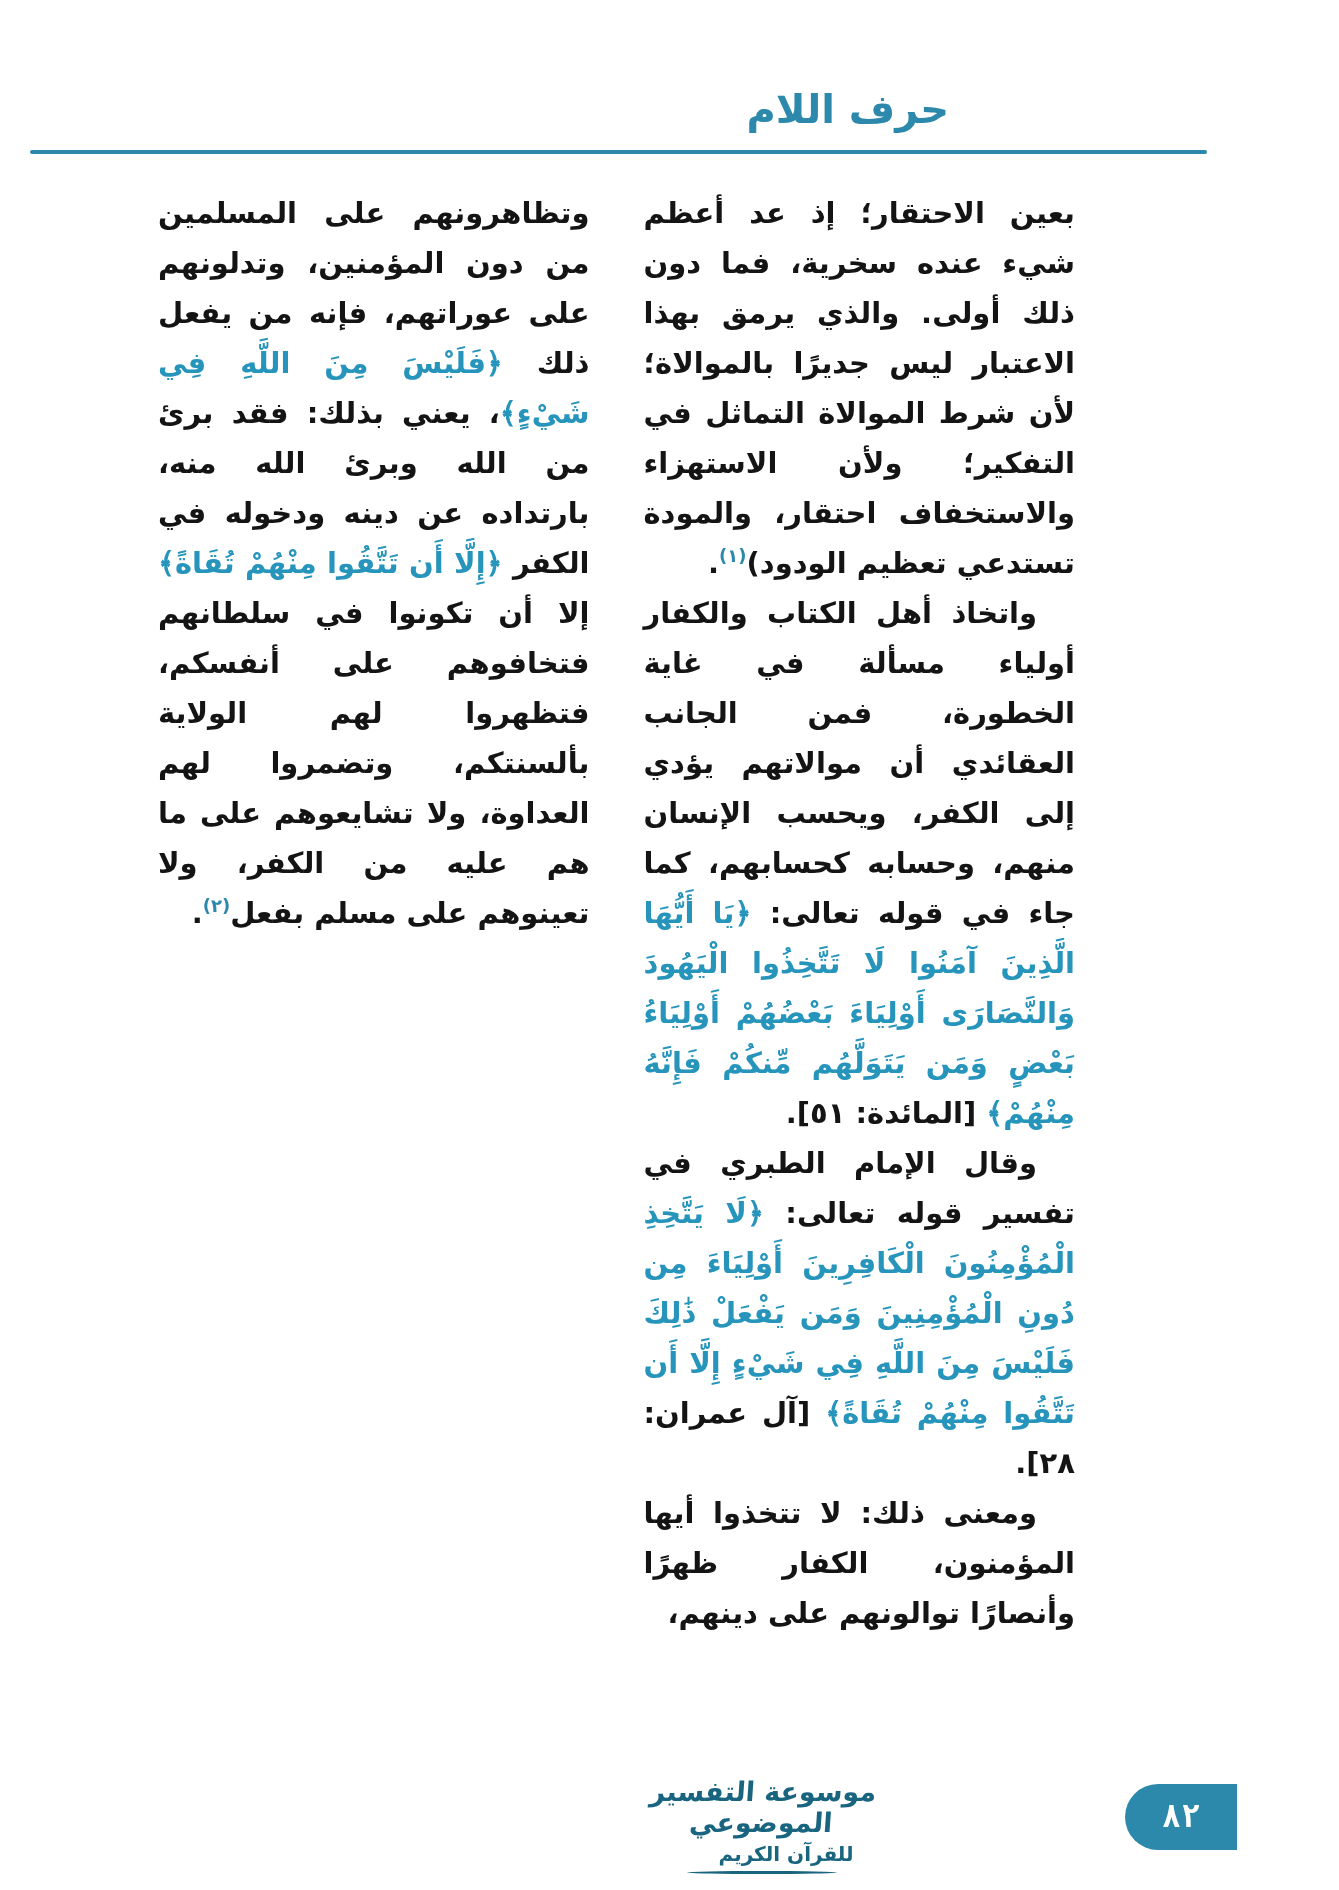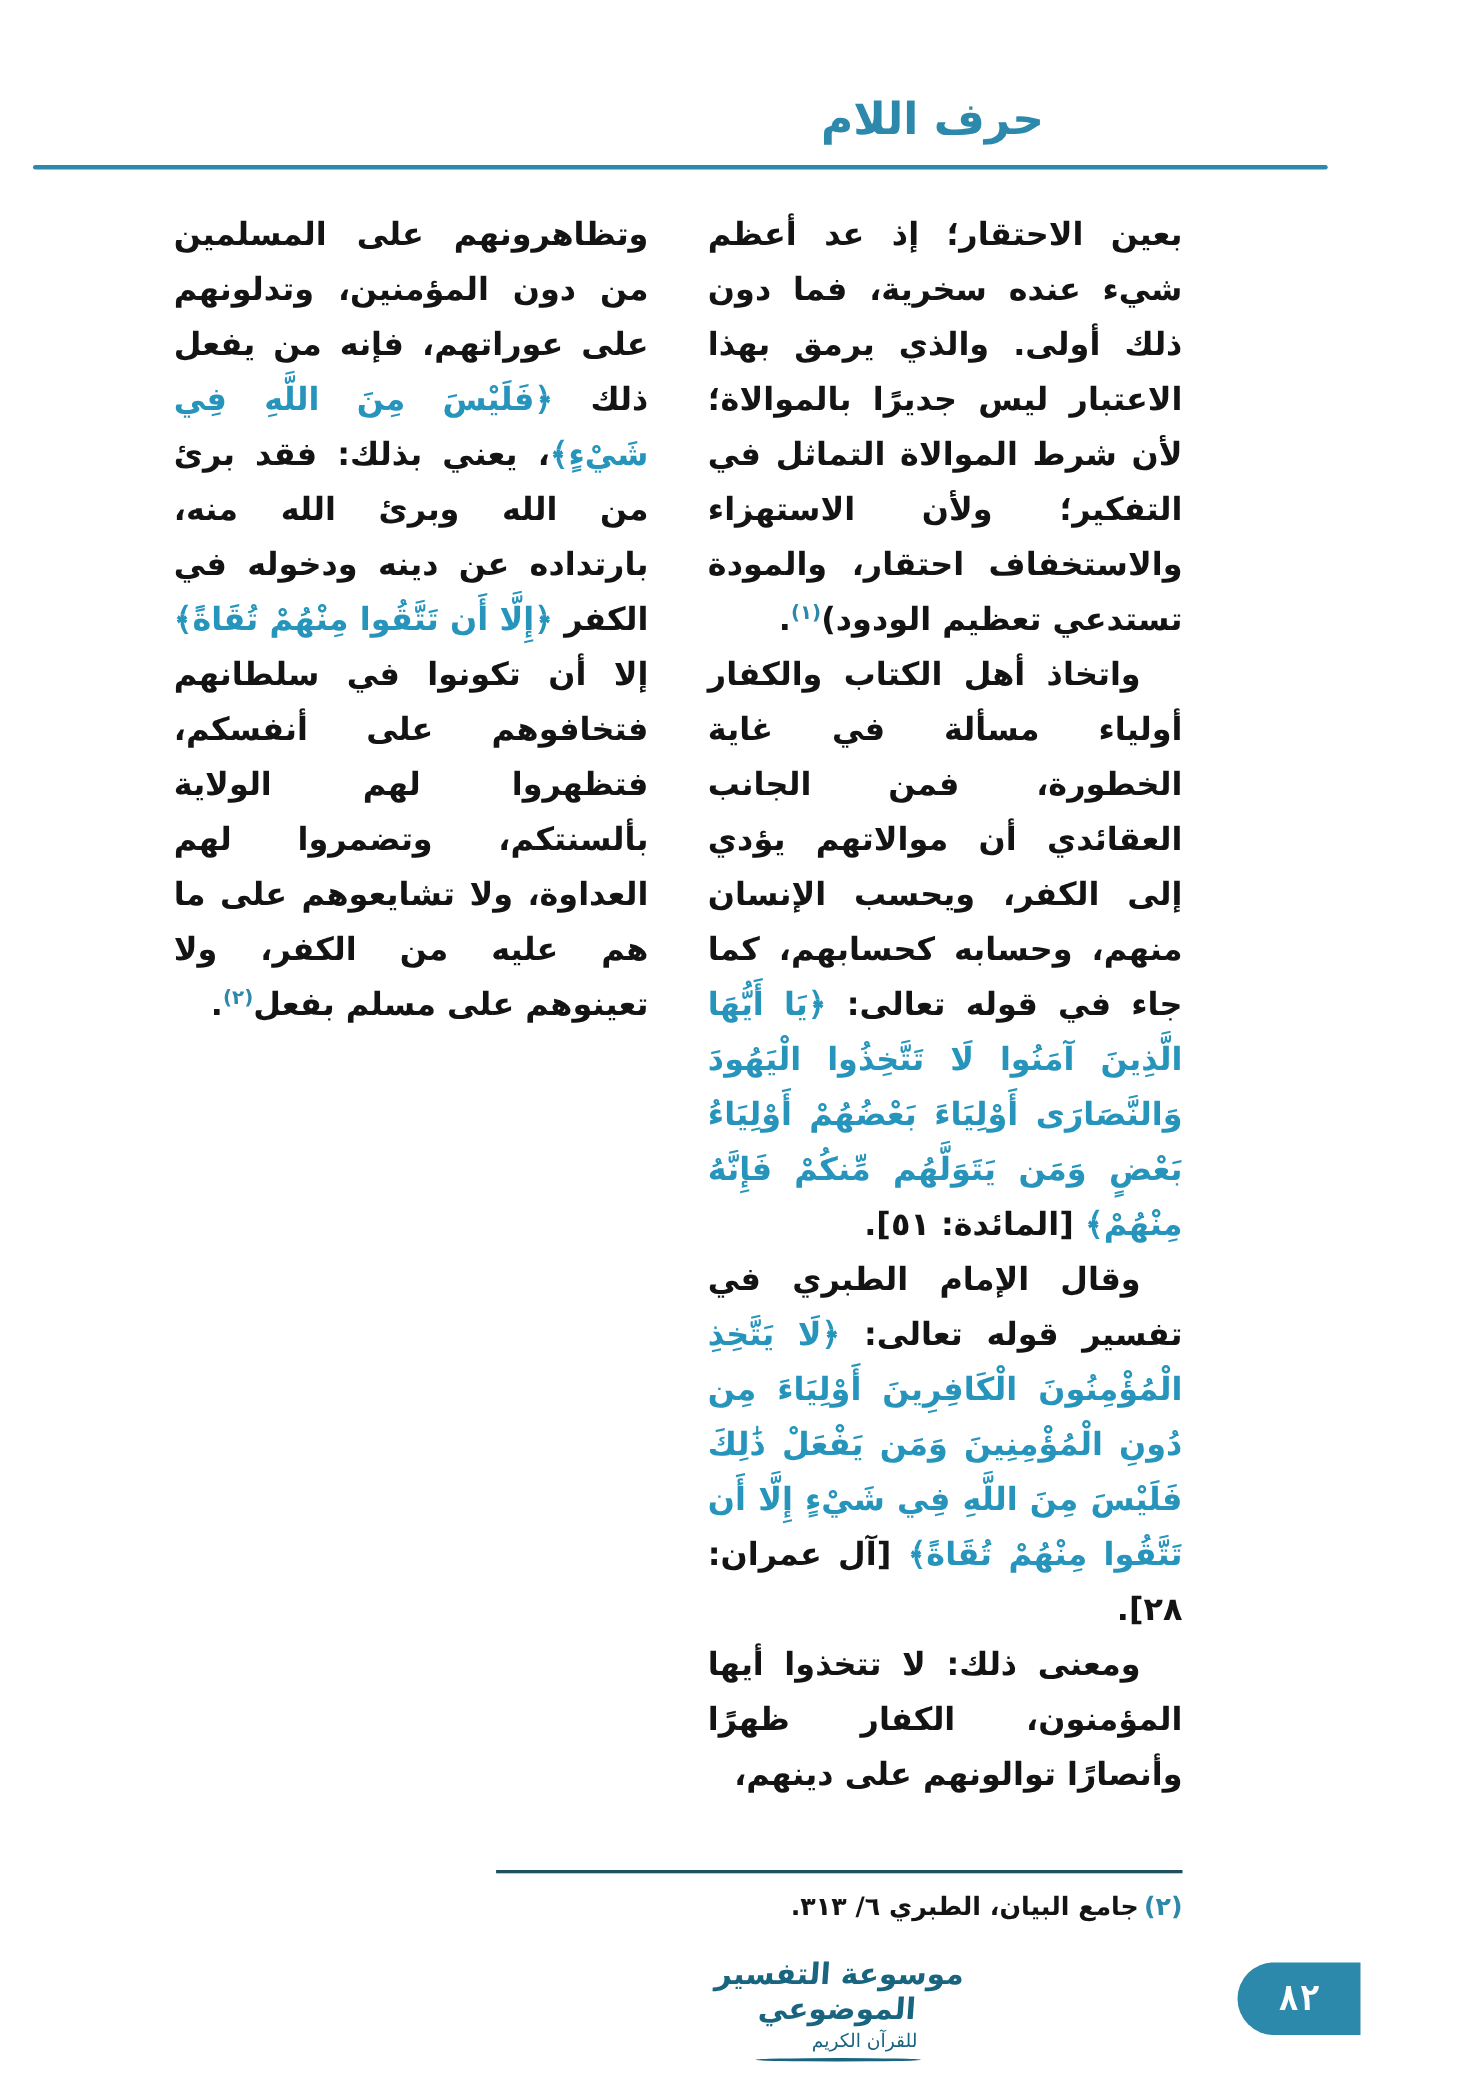--- a/index.html
+++ b/index.html
@@ -76,21 +76,21 @@
     position:absolute; bottom:16px; right:340px;
     width:270px; text-align:center;
     color:#19647f;
   }
   .logo .l1 {
     display:block; font-size:27px; font-weight:700;
     transform:skewX(-4deg);
     letter-spacing:0.5px;
   }
   .logo .l2 {
-    display:block; font-size:17px; font-weight:400; margin-top:4px;padding-left:48px;
+    display:block; font-size:20px; font-weight:700; margin-top:4px;padding-left:48px;
   }
   .logo .swash {
     display:block; width:150px; height:3px; margin:5px auto 0 auto;
     background:#19647f; border-radius:50%;
   }
 </style>
 </head>
 <body>
 
 <div class="page">
@@ -105,24 +105,20 @@
         <p class="para indent"><span>واتخاذ أهل الكتاب والكفار أولياء مسألة في غاية الخطورة، فمن الجانب العقائدي أن موالاتهم يؤدي إلى الكفر، ويحسب الإنسان منهم، وحسابه كحسابهم، كما جاء في قوله تعالى: </span><span class="quran">﴿يَا أَيُّهَا الَّذِينَ آمَنُوا لَا تَتَّخِذُوا الْيَهُودَ وَالنَّصَارَى أَوْلِيَاءَ بَعْضُهُمْ أَوْلِيَاءُ بَعْضٍ وَمَن يَتَوَلَّهُم مِّنكُمْ فَإِنَّهُ مِنْهُمْ﴾</span><span> [المائدة: ٥١].</span></p>
         <p class="para indent"><span>وقال الإمام الطبري في تفسير قوله تعالى: </span><span class="quran">﴿لَا يَتَّخِذِ الْمُؤْمِنُونَ الْكَافِرِينَ أَوْلِيَاءَ مِن دُونِ الْمُؤْمِنِينَ وَمَن يَفْعَلْ ذَٰلِكَ فَلَيْسَ مِنَ اللَّهِ فِي شَيْءٍ إِلَّا أَن تَتَّقُوا مِنْهُمْ تُقَاةً﴾</span><span> [آل عمران: ٢٨].</span></p>
         <p class="para indent"><span>ومعنى ذلك: لا تتخذوا أيها المؤمنون، الكفار ظهرًا وأنصارًا توالونهم على دينهم،</span></p>
       </div>
     <div class="col">
         <p class="para"><span>وتظاهرونهم على المسلمين من دون المؤمنين، وتدلونهم على عوراتهم، فإنه من يفعل ذلك </span><span class="quran">﴿فَلَيْسَ مِنَ اللَّهِ فِي شَيْءٍ﴾</span><span>، يعني بذلك: فقد برئ من الله وبرئ الله منه، بارتداده عن دينه ودخوله في الكفر </span><span class="quran">﴿إِلَّا أَن تَتَّقُوا مِنْهُمْ تُقَاةً﴾</span><span> إلا أن تكونوا في سلطانهم فتخافوهم على أنفسكم، فتظهروا لهم الولاية بألسنتكم، وتضمروا لهم العداوة، ولا تشايعوهم على ما هم عليه من الكفر، ولا تعينوهم على مسلم بفعل</span><span class="fnref">(٢)</span><span>.</span></p>
       </div>
   </div>
 
   <div class="footnotes">
-    <div class="fn-cell fn-left">
-      <div class="fn-line"></div>
-      <p class="fn-text"><span class="fn-marker">(٢)</span> <span>جامع البيان، الطبري ٦/ ٣١٣.</span></p>
-    </div>
   </div>
 
   <div class="logo">
     <span class="l1">موسوعة التفسير الموضوعي</span>
     <span class="l2">للقرآن الكريم</span>
     <span class="swash"></span>
   </div>
 
   <div class="page-badge">
     <span>٨٢</span>

